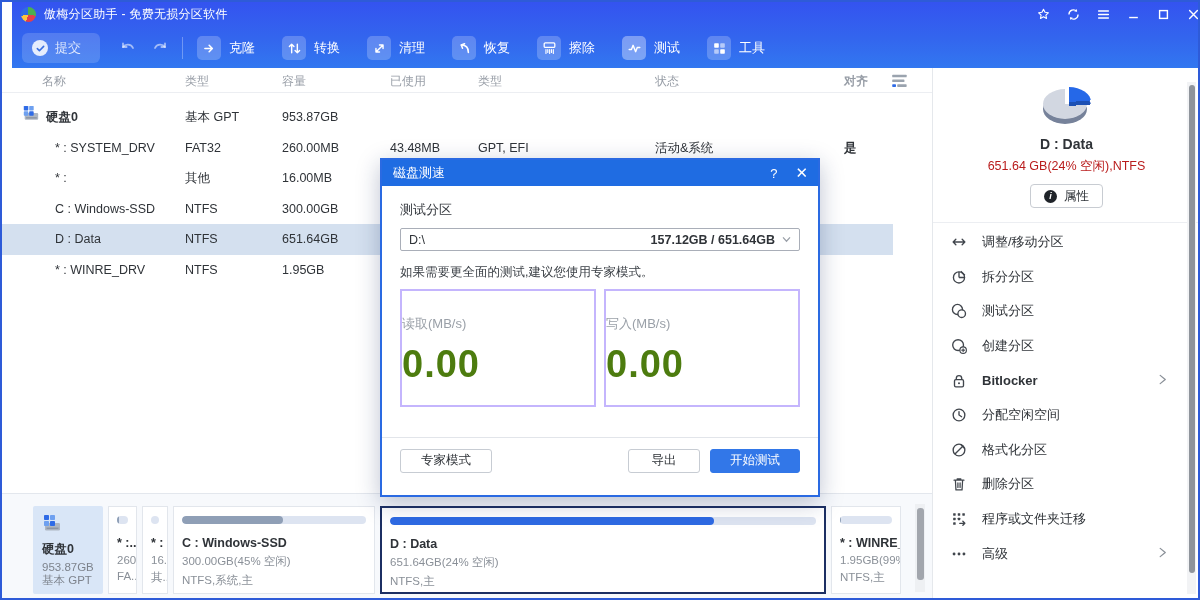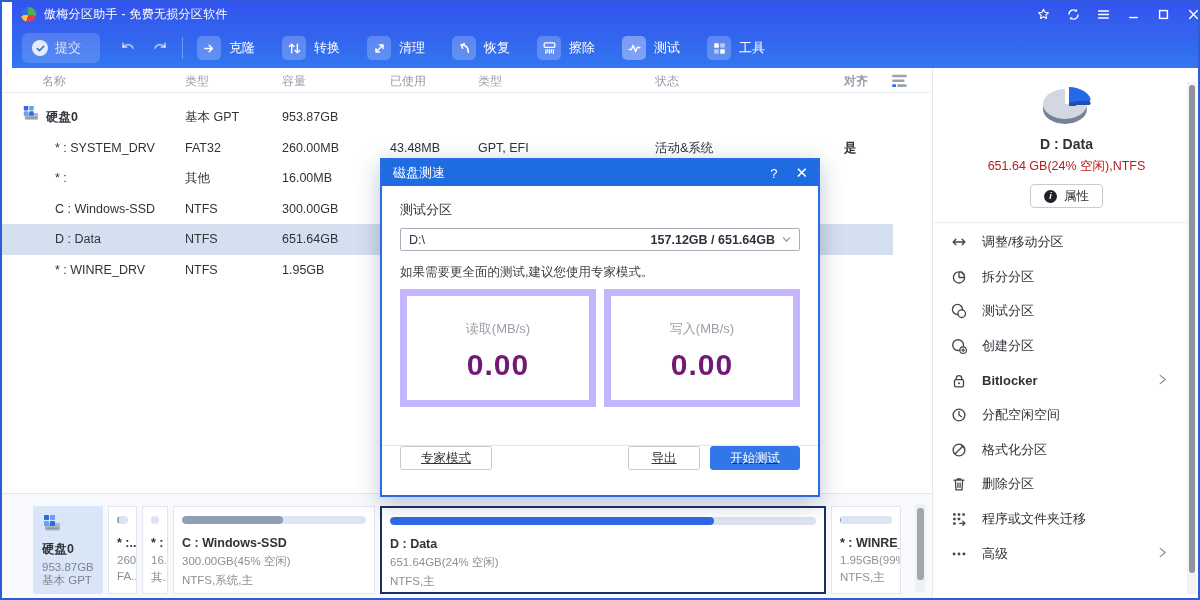--- a/index.html
+++ b/index.html
@@ -103,25 +103,25 @@
   .dlg-help { margin-left:auto; margin-right:18px; font-size:13px; }
   .dlg-close { font-size:15px; }
   .dlg-body { padding:0 18px; }
   .dlg-label { margin-top:15px; font-size:13px; color:#33373d; }
   .dlg-select { margin-top:9px; height:23px; border:1px solid #a9aeb8; border-radius:2px; display:flex; align-items:center; padding:0 8px; font-size:12.5px; }
   .sel-size { margin-left:auto; font-weight:bold; }
   .sel-caret { margin-left:7px; color:#9aa0a8; display:flex; }
   .sel-caret svg { width:9px; height:7px; }
   .dlg-hint { margin-top:13px; font-size:12.5px; color:#3a3f45; }
   .speed-row { display:flex; gap:8px; margin-top:8px; }
-  .speed-box { flex:1; height:118px; border:7px solid #c4b5fd; text-align:center; }
+  .speed-box { flex:1; height:118px; border:2px solid #c4b5fd; text-align:left; }
   .speed-label { margin-top:24px; color:#9aa0a8; font-size:13px; }
-  .speed-value { margin-top:10px; font-size:30px; font-weight:bold; color:#701a75; letter-spacing:1px; }
-  .dlg-footer { position:absolute; left:0; bottom:4px; width:100%; height:46px; border-top:1px solid #e2e5ea;
-                display:flex; padding:0 18px;text-decoration:underline; }
+  .speed-value { margin-top:10px; font-size:38px; font-weight:bold; color:#4d7c0f; letter-spacing:1px; }
+  .dlg-footer { position:absolute; left:0; bottom:12px; width:100%; height:46px; border-top:1px solid #e2e5ea;
+                display:flex; align-items:center; padding:0 18px; }
   .btn { height:24px; border:1px solid #c7ccd3; border-radius:3px; background:#fff; font-size:12.5px; color:#2f3338;
          display:flex; align-items:center; justify-content:center; }
   .btn-expert { width:92px; }
   .btn-export { width:72px; margin-left:auto; }
   .btn-start { width:90px; margin-left:10px; background:#3277e8; border-color:#3277e8; color:#fff; }
 </style>
 </head>
 <body>
 
 <div class="app">

